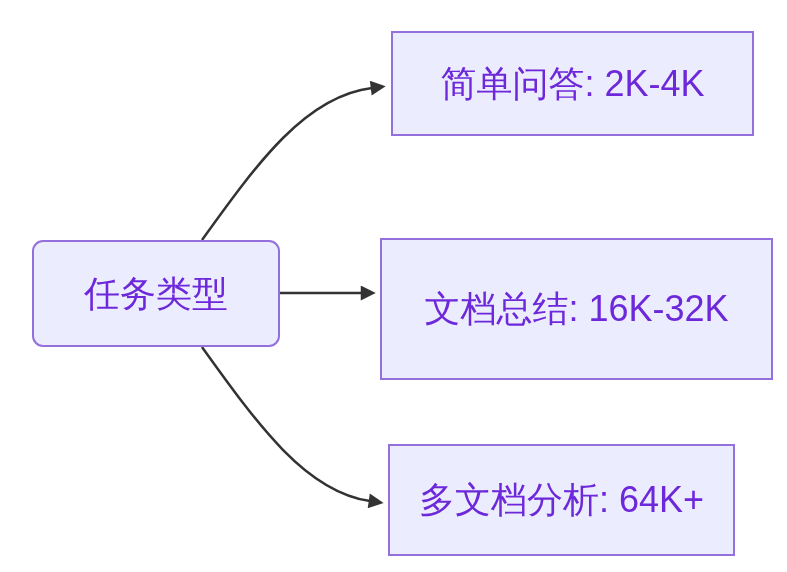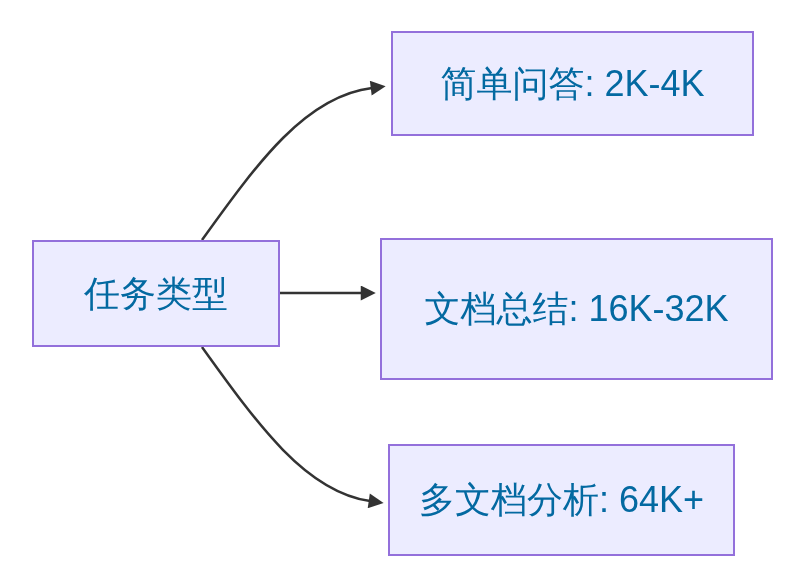--- a/index.html
+++ b/index.html
@@ -25,30 +25,30 @@
   .edge-path {
     fill: none;
     stroke: #333333;
     stroke-width: 2.5px;
   }
   .node {
     position: absolute;
     box-sizing: border-box;
     background: #ECECFF;
     border: 2px solid #9370DB;
-    color: #0369a1;
+    color: #6d28d9;
     display: flex;
     align-items: center;
     justify-content: center;
     font-size: 36px;
     line-height: 1;
     white-space: nowrap;
     text-align: center;
   }
-  .node-root    { left: 32px;  top: 240px; width: 248px; height: 107px; }
+  .node-root    { left: 32px;  top: 240px; width: 248px; height: 107px; border-radius: 11px; }
   .node-qa      { left: 391px; top: 31px;  width: 363px; height: 105px; }
   .node-summary { left: 380px; top: 238px; width: 393px; height: 142px; }
   .node-multi   { left: 388px; top: 444px; width: 347px; height: 112px; }
 </style>
 </head>
 <body>
 
 <div class="canvas">
 
   <svg class="edges" viewBox="0 0 787 572" xmlns="http://www.w3.org/2000/svg">

